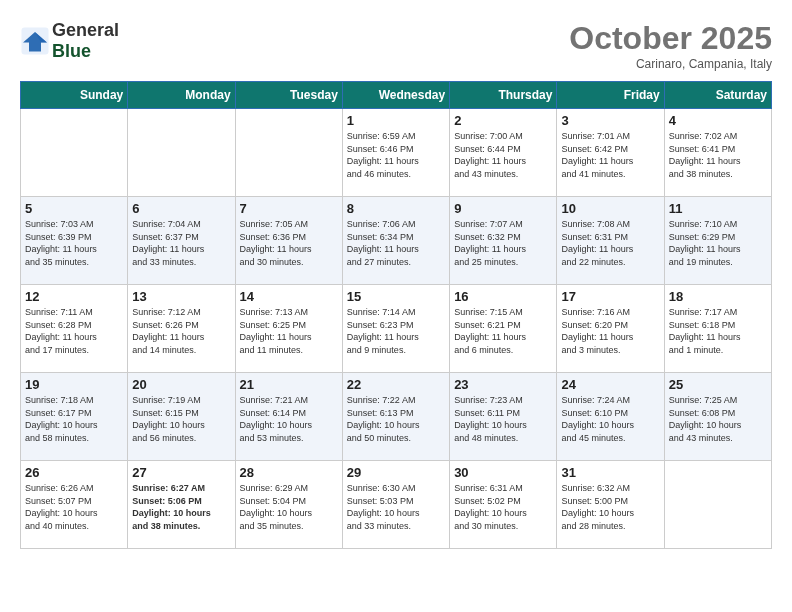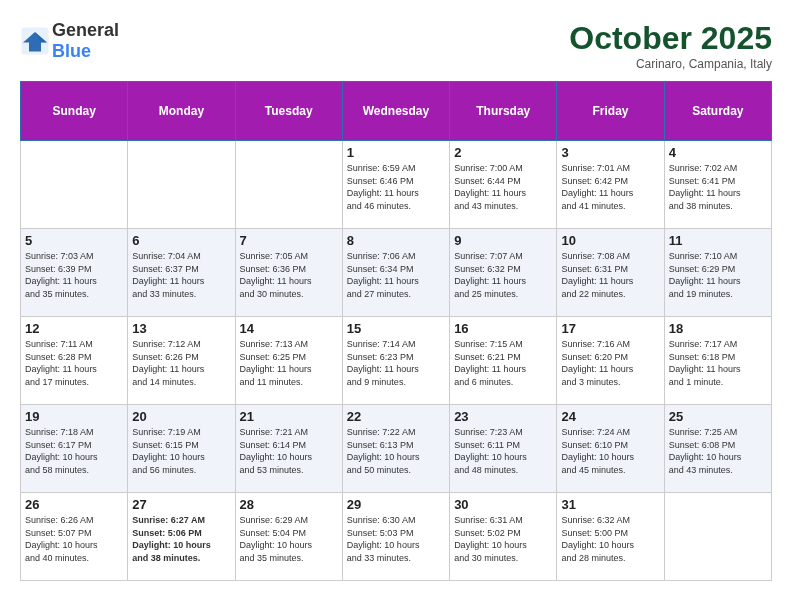--- a/index.html
+++ b/index.html
@@ -21,49 +21,49 @@
       align-items: center;
     }
     .logo-text-general {
       font-size: 18px;
       font-weight: bold;
       color: #333;
     }
     .logo-text-blue {
       font-size: 18px;
       font-weight: bold;
-      color: #3b82f6;
+      color: #14532d;
     }
     .logo-icon {
       width: 30px;
       height: 30px;
       margin-right: 2px;
     }
     .title-area {
       text-align: right;
     }
     .month-title {
       font-size: 32px;
       font-weight: bold;
-      color: #14532d;
+      color: #737373;
     }
     .subtitle {
       font-size: 12px;
       color: #555;
     }
     .calendar {
       width: 100%;
       border-collapse: collapse;
       font-size: 10px;
     }
     .calendar thead th {
-      background-color: #a21caf;
+      background-color: #0f766e;
       color: white;
-      padding: 22px 4px;
-      text-align: center;
+      padding: 6px 4px;
+      text-align: right;
       font-size: 12px;
       border: 1px solid #2e6db4;
     }
     .calendar tbody td {
       border: 1px solid #ccc;
       vertical-align: top;
       padding: 4px;
       width: calc(100% / 7);
       min-height: 80px;
       height: 88px;

